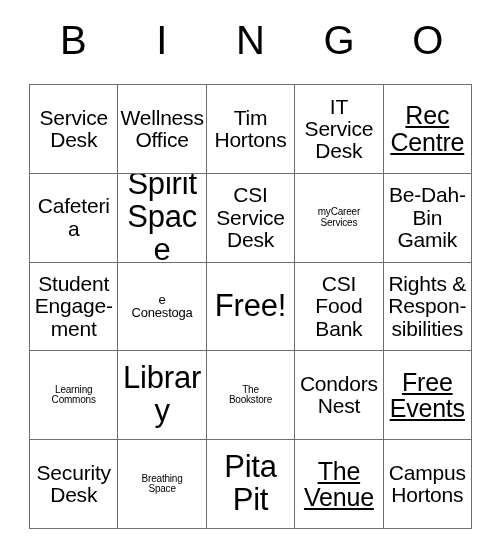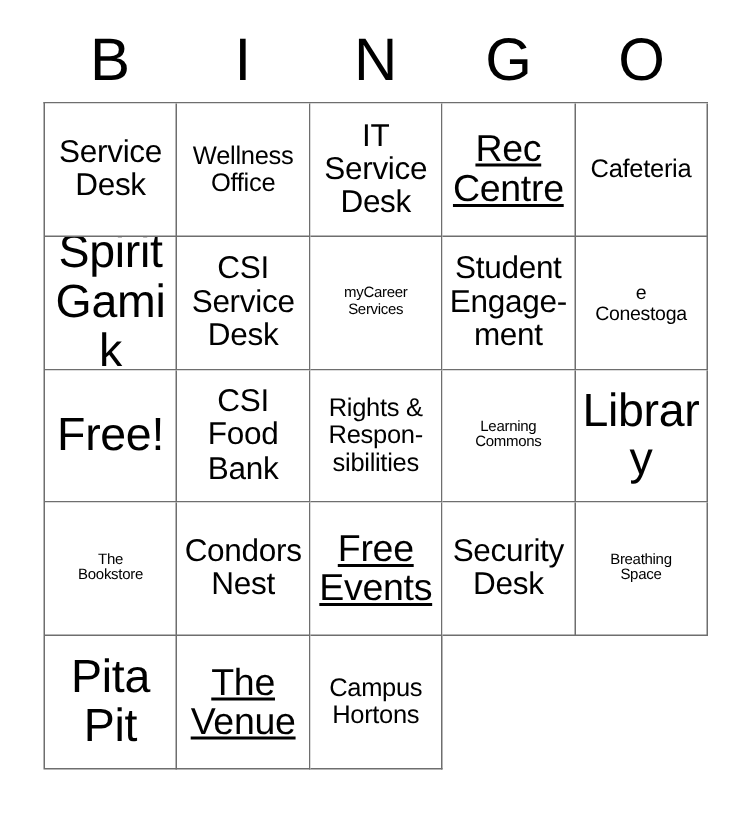--- a/index.html
+++ b/index.html
@@ -41,21 +41,21 @@
     font-weight: 400;
     letter-spacing: 0px;
     color: #000000;
     user-select: none;
   }
 
   
   .bingo-grid {
     position: absolute;
     left: 29px;
-    top: 68px;
+    top: 84px;
     width: 443px;
     height: 445px;
     display: grid;
     grid-template-columns: repeat(5, 1fr);
     grid-template-rows: repeat(5, 1fr);
     border-top: 1px solid #6e6e6e;
     border-left: 1px solid #6e6e6e;
     box-sizing: border-box;
     background: #ffffff;
   }
@@ -79,21 +79,21 @@
     text-align: center;
     line-height: 1.06;
     white-space: pre-line;
     word-break: break-word;
     color: #000000;
   }
 
   
   .fs-xs   { font-size: 13px; }
   .fs-sm   { font-size: 10px; }
-  .fs-md   { font-size: 17px; }
+  .fs-md   { font-size: 21px; }
   .fs-lg   { font-size: 21px; }
   .fs-xl   { font-size: 25px; text-decoration: underline; }
   .fs-xxl  { font-size: 31px; }
 
   .fs-xs .cell-line,
   .cell-text { letter-spacing: -0.2px; }
 </style>
 </head>
 <body>
 
@@ -110,43 +110,52 @@
   <div class="bingo-grid" id="bingo-grid">
       <div class="bingo-cell">
         <span class="cell-text fs-lg">Service
 Desk</span>
       </div>
       <div class="bingo-cell">
         <span class="cell-text fs-md">Wellness
 Office</span>
       </div>
       <div class="bingo-cell">
+        <span class="cell-text fs-lg">Tim
+Hortons</span>
+      </div>
+      <div class="bingo-cell">
         <span class="cell-text fs-lg">IT
 Service
 Desk</span>
       </div>
       <div class="bingo-cell">
         <span class="cell-text fs-xl">Rec
 Centre</span>
       </div>
       <div class="bingo-cell">
         <span class="cell-text fs-md">Cafeteria</span>
       </div>
       <div class="bingo-cell">
         <span class="cell-text fs-xxl">Spirit
-Gamik</span>
+Space</span>
       </div>
       <div class="bingo-cell">
         <span class="cell-text fs-lg">CSI
 Service
 Desk</span>
       </div>
       <div class="bingo-cell">
         <span class="cell-text fs-sm">myCareer
 Services</span>
+      </div>
+      <div class="bingo-cell">
+        <span class="cell-text fs-lg">Be-Dah-
+Bin
+Gamik</span>
       </div>
       <div class="bingo-cell">
         <span class="cell-text fs-lg">Student
 Engage-
 ment</span>
       </div>
       <div class="bingo-cell">
         <span class="cell-text fs-xs">e
 Conestoga</span>
       </div>

